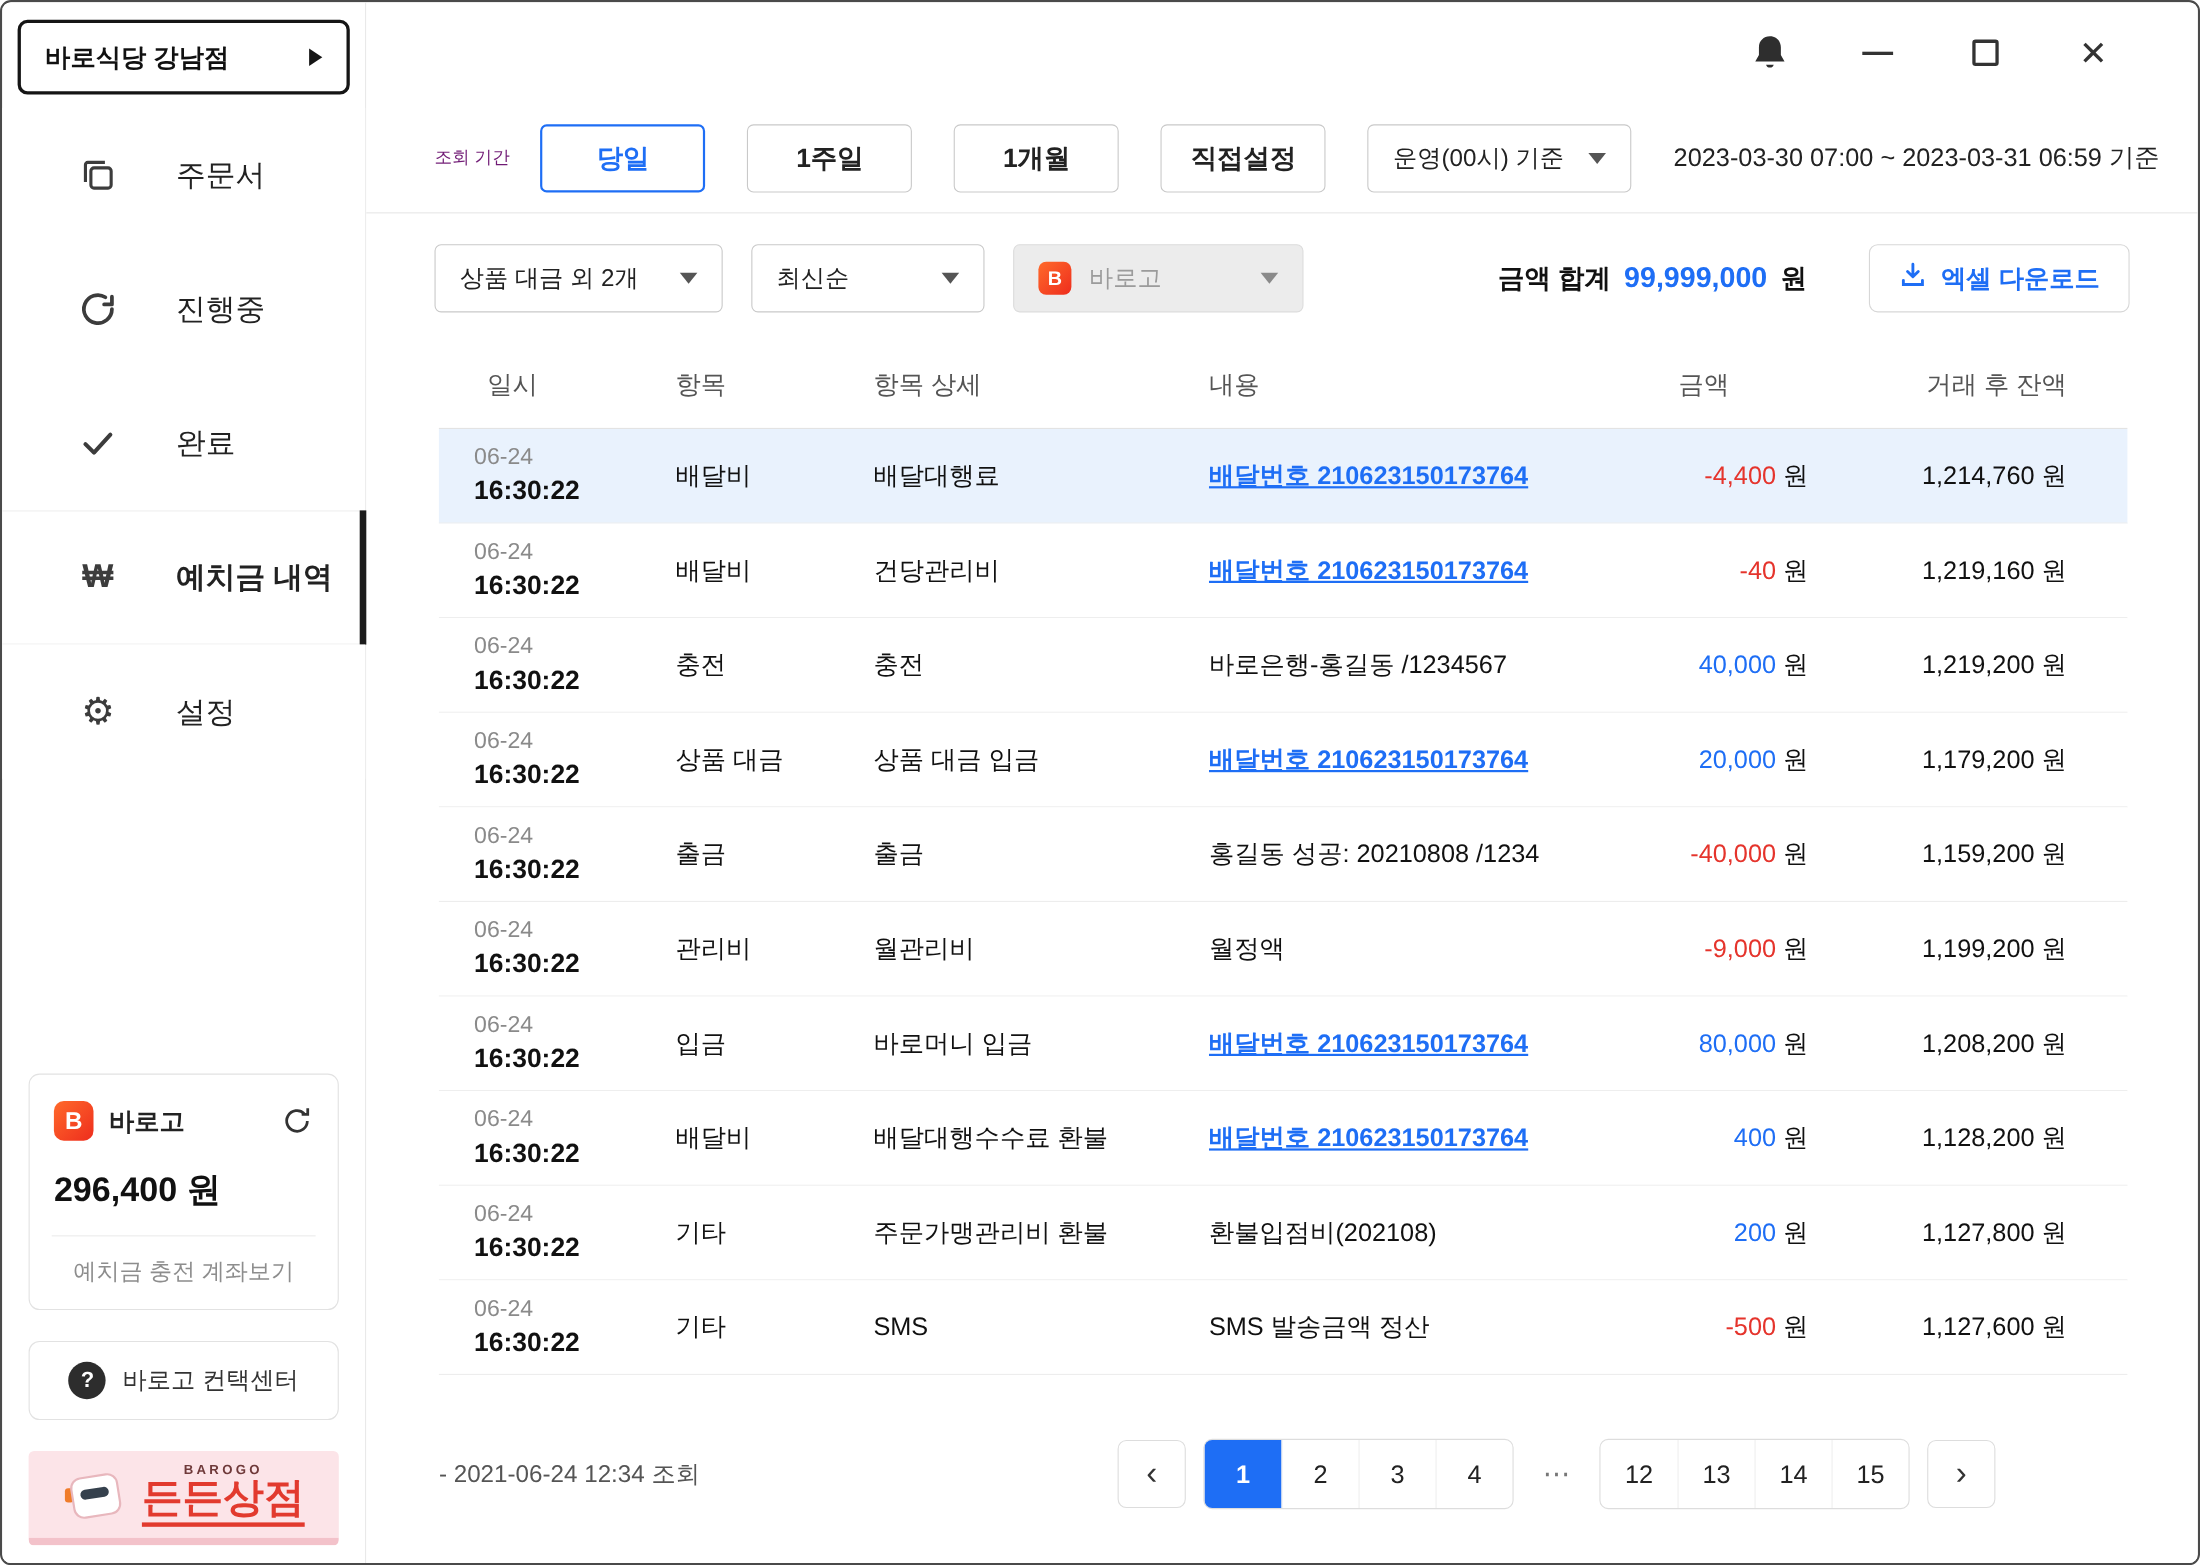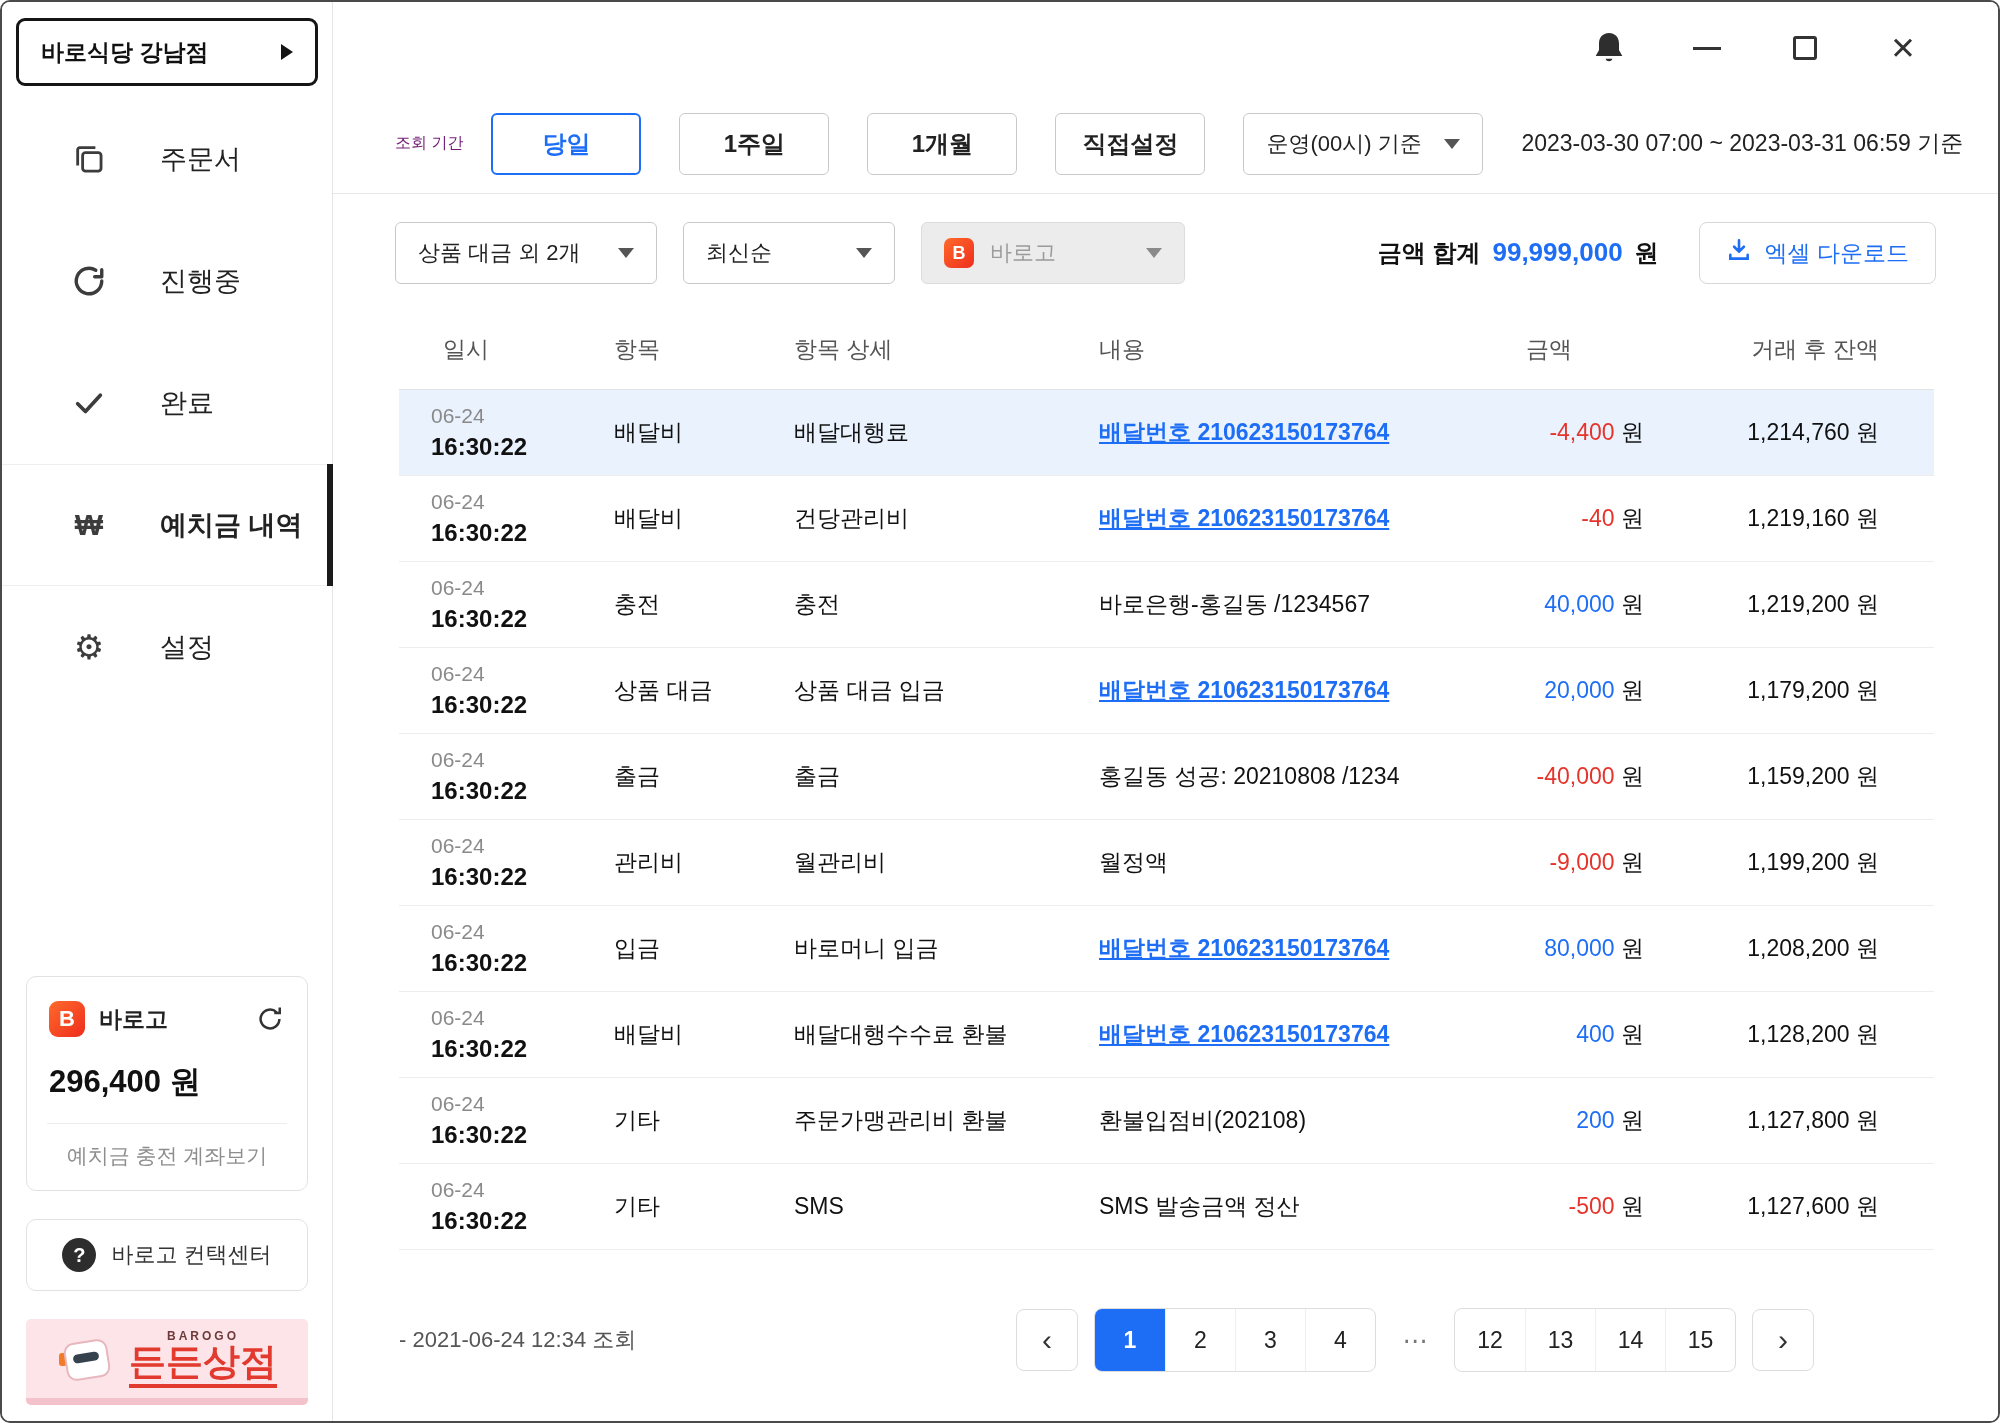--- a/index.html
+++ b/index.html
@@ -68,21 +68,21 @@
   .basis-select{min-width:240px;margin-left:16px}
   .fr-daterange{font-size:23px;color:#222;margin-left:16px;white-space:nowrap}
 
   .filter-row2{display:flex;align-items:center;padding:28px 62px 22px;gap:26px}
   .sel-category{min-width:262px}
   .sel-sort{min-width:212px}
   .sel-brand{min-width:264px;background:#ececec;border-color:#dcdcdc;color:#9b9b9b}
   .sel-brand .chev{border-top-color:#8a8a8a}
   .total{margin-left:auto;display:flex;align-items:baseline;gap:12px;font-size:24px;font-weight:700;color:#111;white-space:nowrap}
   .total-amount{color:#1e6ef5;font-size:26px}
-  .excel-btn{margin-left:14px;height:62px;padding:0 26px;border:1px solid #d7d7d7;border-radius:8px;background:#fff;display:flex;align-items:center;gap:13px;font-size:23px;font-weight:400;color:#1e6ef5;cursor:pointer;white-space:nowrap}
+  .excel-btn{margin-left:30px;height:62px;padding:0 26px;border:1px solid #d7d7d7;border-radius:8px;background:#fff;display:flex;align-items:center;gap:13px;font-size:23px;font-weight:700;color:#1e6ef5;cursor:pointer;white-space:nowrap}
 
   
   .table{margin:4px 64px 0 66px}
   .thead,.trow{display:grid;grid-template-columns:215px 180px 305px 1fr 190px 290px;align-items:center}
   .thead{height:80px;font-size:23px;color:#555;border-bottom:1px solid #e3e3e3}
   .h-date{padding-left:44px}
   .h-amt{text-align:center}
   .h-bal{text-align:right;padding-right:55px}
   .trow{height:86px;border-bottom:1px solid #ededed;font-size:23px;color:#111;background:#fff}
   .trow.hl{background:#e9f2fd}

